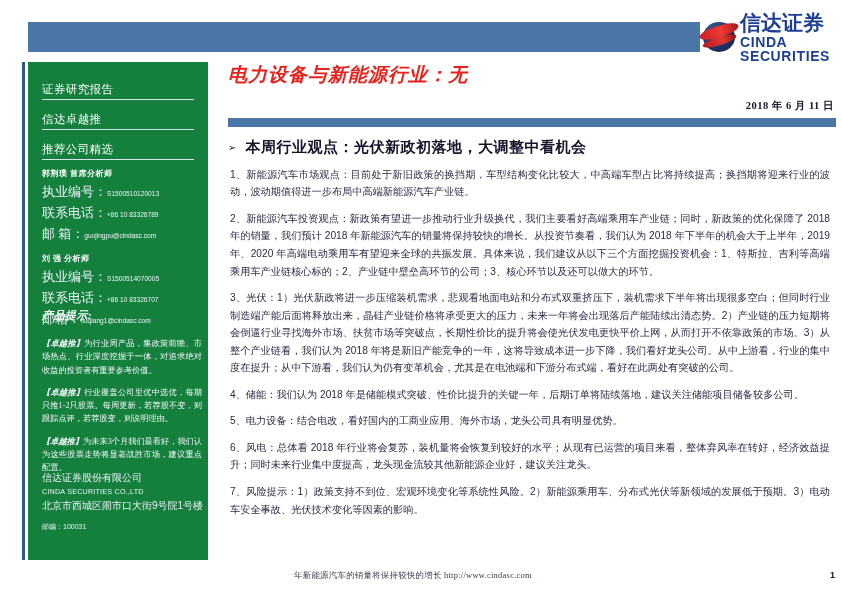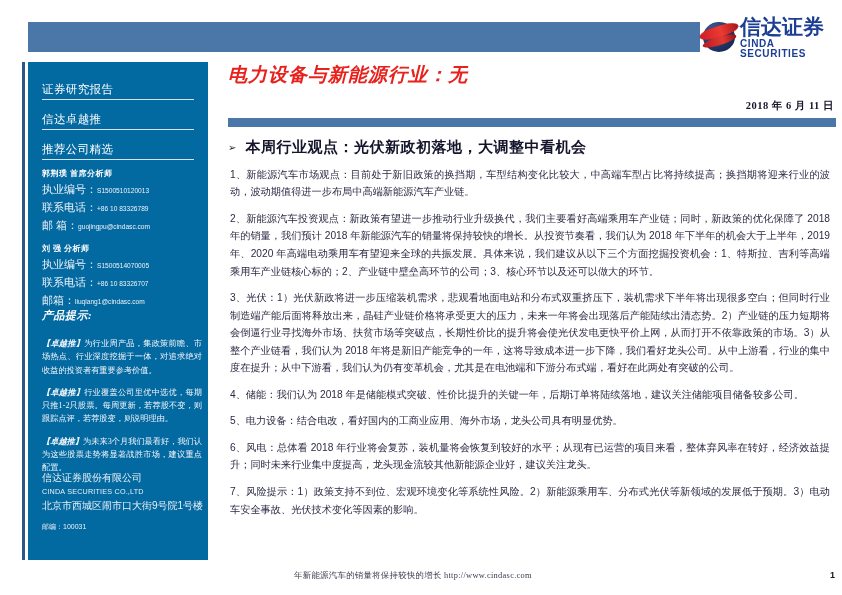--- a/index.html
+++ b/index.html
@@ -72,34 +72,34 @@
   #logo-cn {
     font-family: "Liberation Sans", sans-serif;
     font-weight: bold;
     font-size: 21px;
     letter-spacing: 0px;
     color: #1c3f94;
   }
   #logo-en {
     font-family: "Liberation Sans", sans-serif;
     font-weight: bold;
-    font-size: 10px;
+    font-size: 14px;
     letter-spacing: 0.6px;
     color: #1c3f94;
     margin-top: 2px;
   }
 
   
   #sidebar {
     position: absolute;
     left: 28px;
     top: 62px;
     width: 180px;
     height: 498px;
-    background: #0369a1;
+    background: #15803d;
     color: #ffffff;
   }
   #sidebar-left-rule {
     position: absolute;
     left: 22px;
     top: 62px;
     width: 3px;
     height: 498px;
     background: #2f5party;
     background: #2f568c;
@@ -143,22 +143,22 @@
     margin-bottom: 2px;
   }
   .analyst-line {
     font-family: "Liberation Sans", sans-serif;
     font-size: 6.6px;
     color: #eef3f9;
     line-height: 1.62;
     white-space: nowrap;
   }
   .analyst-line .lbl {
-    font-family: Liberation Sans, sans-serif;
-    font-size: 11px;
+    font-family: Liberation Serif, serif;
+    font-size: 13px;
   }
 
   #product-tips {
     position: absolute;
     left: 14px;
     top: 246px;
     width: 160px;
   }
   #pt-title {
     font-family: "Liberation Serif", serif;

